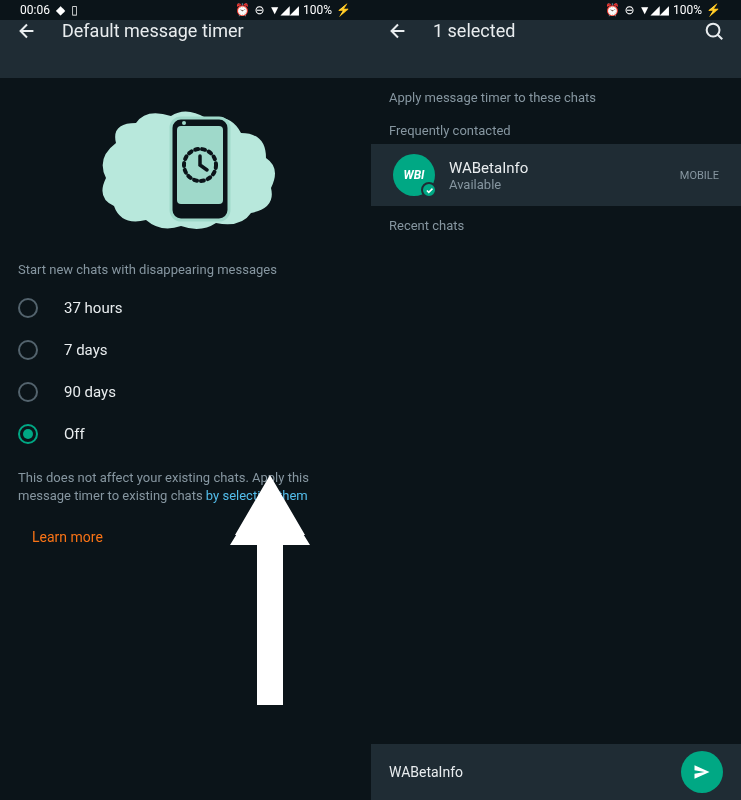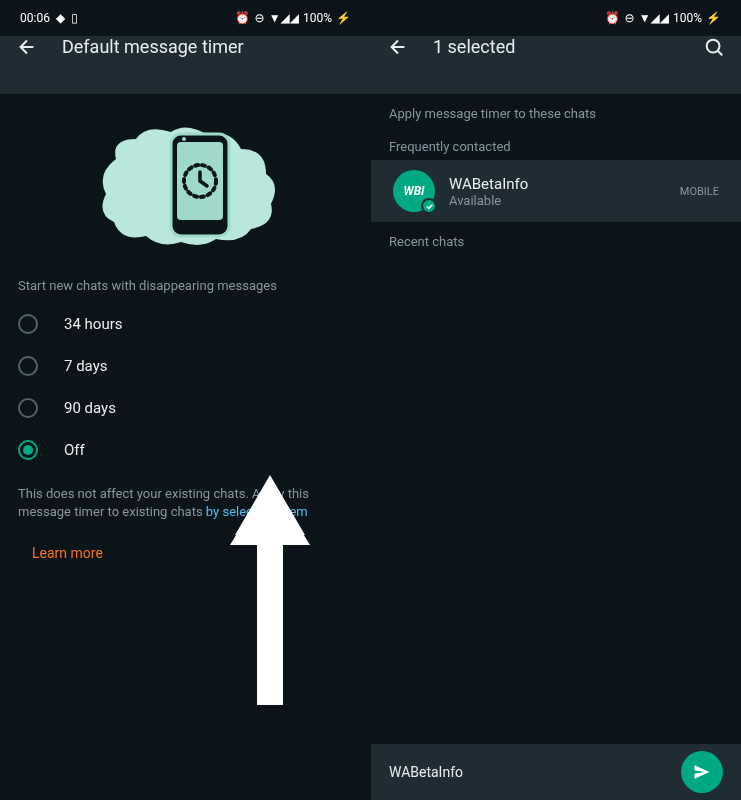--- a/index.html
+++ b/index.html
@@ -23,21 +23,21 @@
     .panel-left {
       width: 371px;
       background: #0b1419;
     }
     .panel-right {
       width: 370px;
       background: #0b1419;
       position: relative;
     }
     .status-bar {
-      height: 36px;
+      height: 20px;
       display: flex;
       align-items: center;
       padding: 8px 20px;
       color: #fff;
       font-size: 12px;
       justify-content: space-between;
     }
     .status-left {
       display: flex;
       align-items: center;
@@ -269,21 +269,21 @@
       <path d="M 114 58 L 114 67 L 121 72" stroke="#0b1419" stroke-width="3.5" fill="none" stroke-linecap="round"></path>
       <circle cx="98" cy="25" r="2" fill="#9fd9ca"></circle>
     </svg>
   </div>
 
   <div class="section-label">Start new chats with disappearing messages</div>
 
   <div class="radio-group">
     <div class="radio-item">
       <div class="radio-circle"></div>
-      <span class="radio-label">34 hours</span>
+      <span class="radio-label">37 hours</span>
     </div>
     <div class="radio-item">
       <div class="radio-circle"></div>
       <span class="radio-label">7 days</span>
     </div>
     <div class="radio-item">
       <div class="radio-circle"></div>
       <span class="radio-label">90 days</span>
     </div>
     <div class="radio-item">

